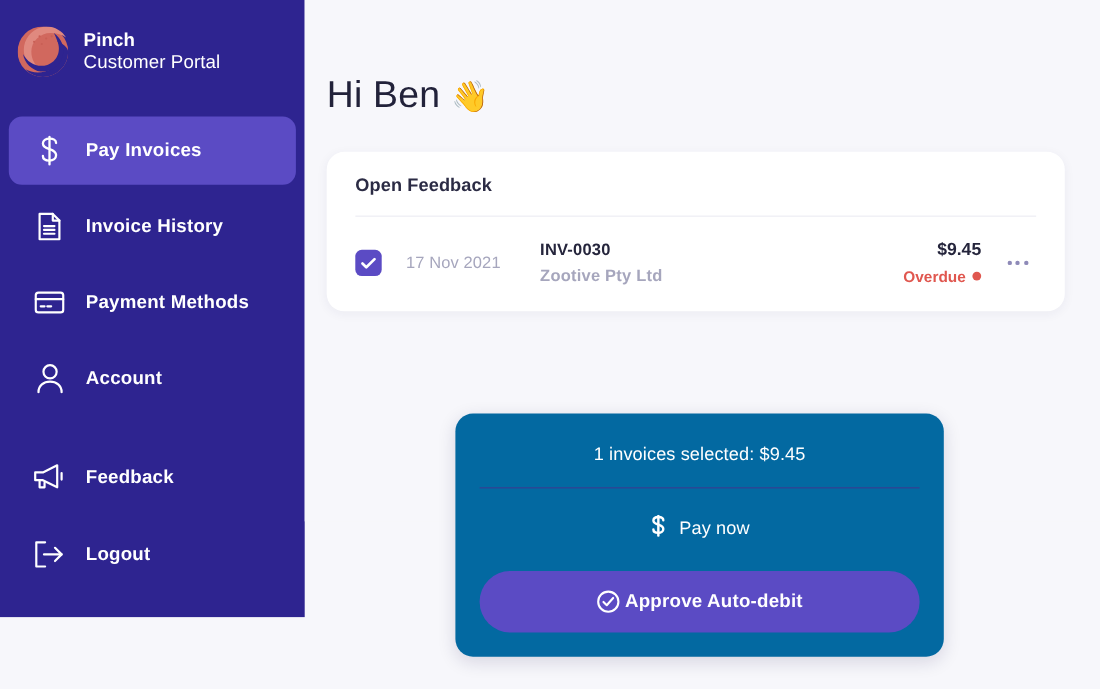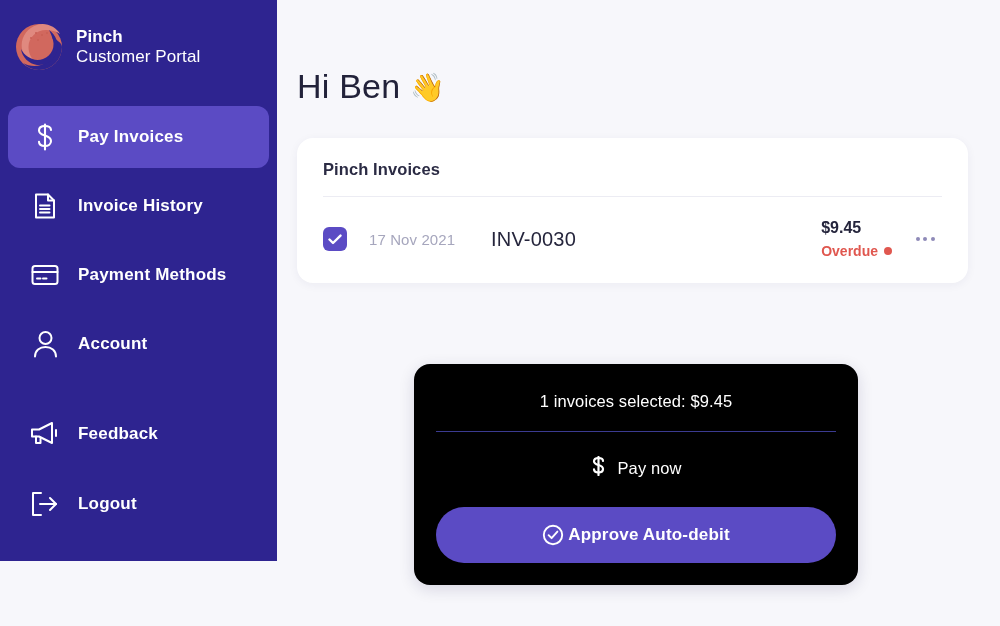--- a/index.html
+++ b/index.html
@@ -195,37 +195,37 @@
 
   .invoice-info {
     margin-left: 22px;
     display: flex;
     flex-direction: column;
     gap: 6px;
     flex: 1 1 auto;
   }
 
   .invoice-number {
-    font-size: 20px;
-    font-weight: normal;
+    font-size: 15px;
+    font-weight: bold;
     color: #25253c;
     letter-spacing: 0.2px;
   }
 
   .invoice-company {
     font-size: 15px;
     font-weight: bold;
     color: #a6a6bd;
     letter-spacing: 0.2px;
   }
 
   .invoice-amounts {
     display: flex;
     flex-direction: column;
-    align-items: flex-start;
+    align-items: flex-end;
     gap: 6px;
     flex: 0 0 auto;
     margin-right: 6px;
   }
 
   .invoice-amount {
     font-size: 16px;
     font-weight: bold;
     color: #25253c;
   }
@@ -263,23 +263,23 @@
     height: 4px;
     border-radius: 50%;
     background: #8e8ab8;
     display: block;
   }
 
   
   .pay-panel {
     position: absolute;
     left: 137px;
-    top: 364px;
+    top: 376px;
     width: 444px;
-    background: #000000;
+    background: #0369a1;
     border-radius: 16px;
     padding: 20px 22px 22px 22px;
     box-shadow: 0 4px 16px rgba(20, 15, 70, 0.14);
   }
 
   .pay-summary {
     text-align: center;
     color: #ffffff;
     font-size: 16.5px;
     padding: 8px 0 20px 0;
@@ -443,35 +443,36 @@
 </aside>
 
 <main class="main">
 
   <div class="greeting">
     <span class="greeting-text">Hi Ben</span>
     <span class="greeting-emoji">👋</span>
   </div>
 
   <section class="card">
-    <div class="card-title">Pinch Invoices</div>
+    <div class="card-title">Open Feedback</div>
     <div class="card-divider"></div>
 
     <div class="invoice-row">
 
       <div class="checkbox">
         <svg width="14" height="11" viewBox="0 0 14 11" fill="none" stroke="#ffffff" stroke-width="2.4" stroke-linecap="round" stroke-linejoin="round">
           <path d="M1.5 5.5 L5 9 L12.5 1.6"></path>
         </svg>
       </div>
 
       <div class="invoice-date">17 Nov 2021</div>
 
       <div class="invoice-info">
         <span class="invoice-number">INV-0030</span>
+        <span class="invoice-company">Zootive Pty Ltd</span>
       </div>
 
       <div class="invoice-amounts">
         <span class="invoice-amount">$9.45</span>
         <span class="invoice-status">
           <span>Overdue</span>
           <span class="status-dot"></span>
         </span>
       </div>
 

